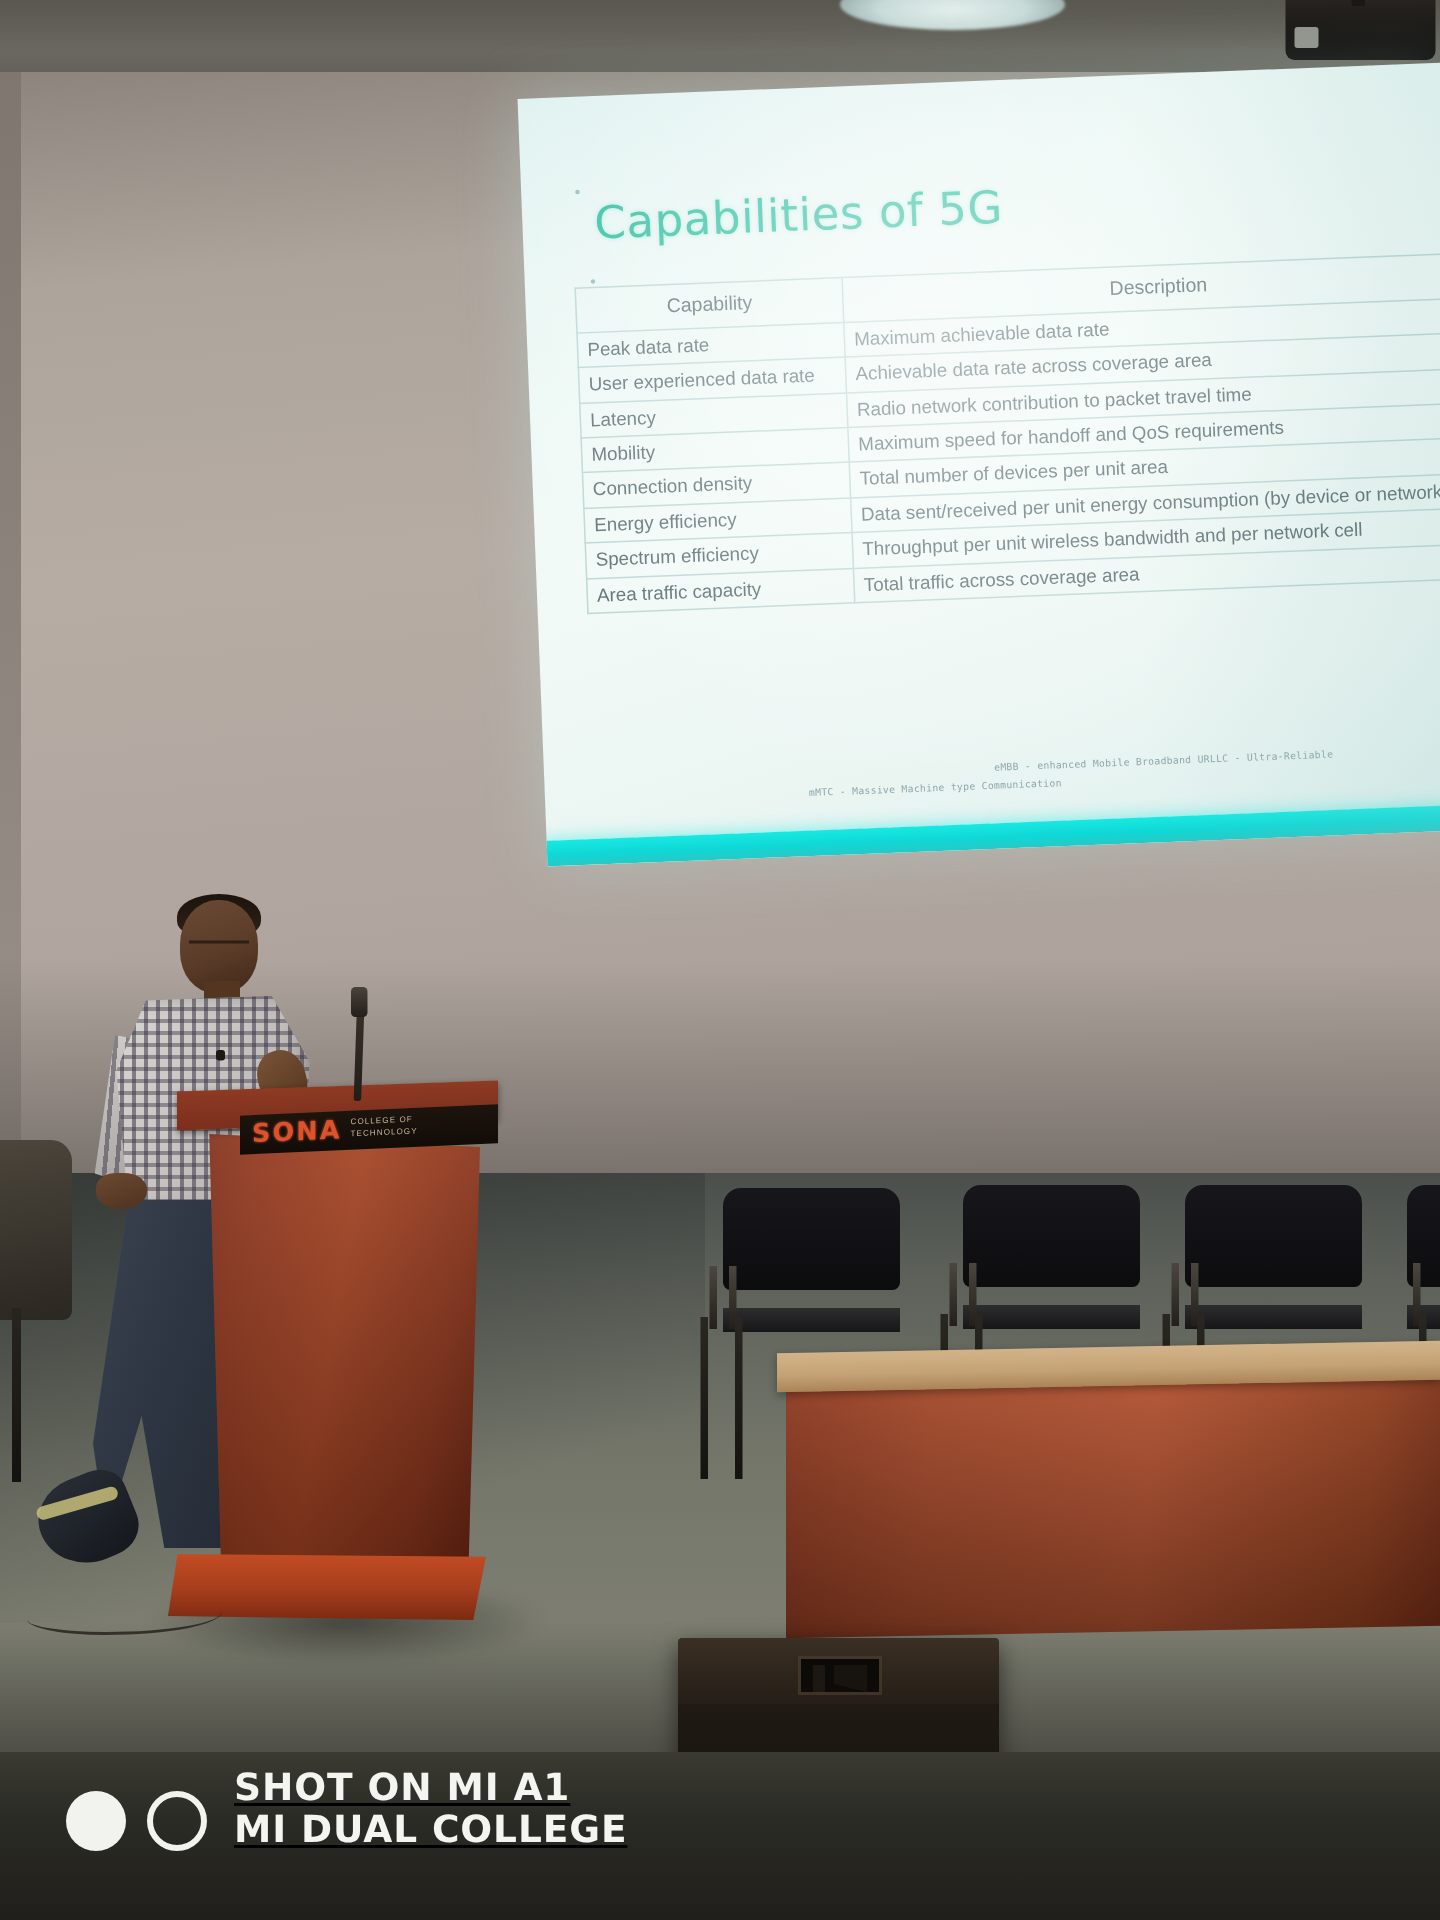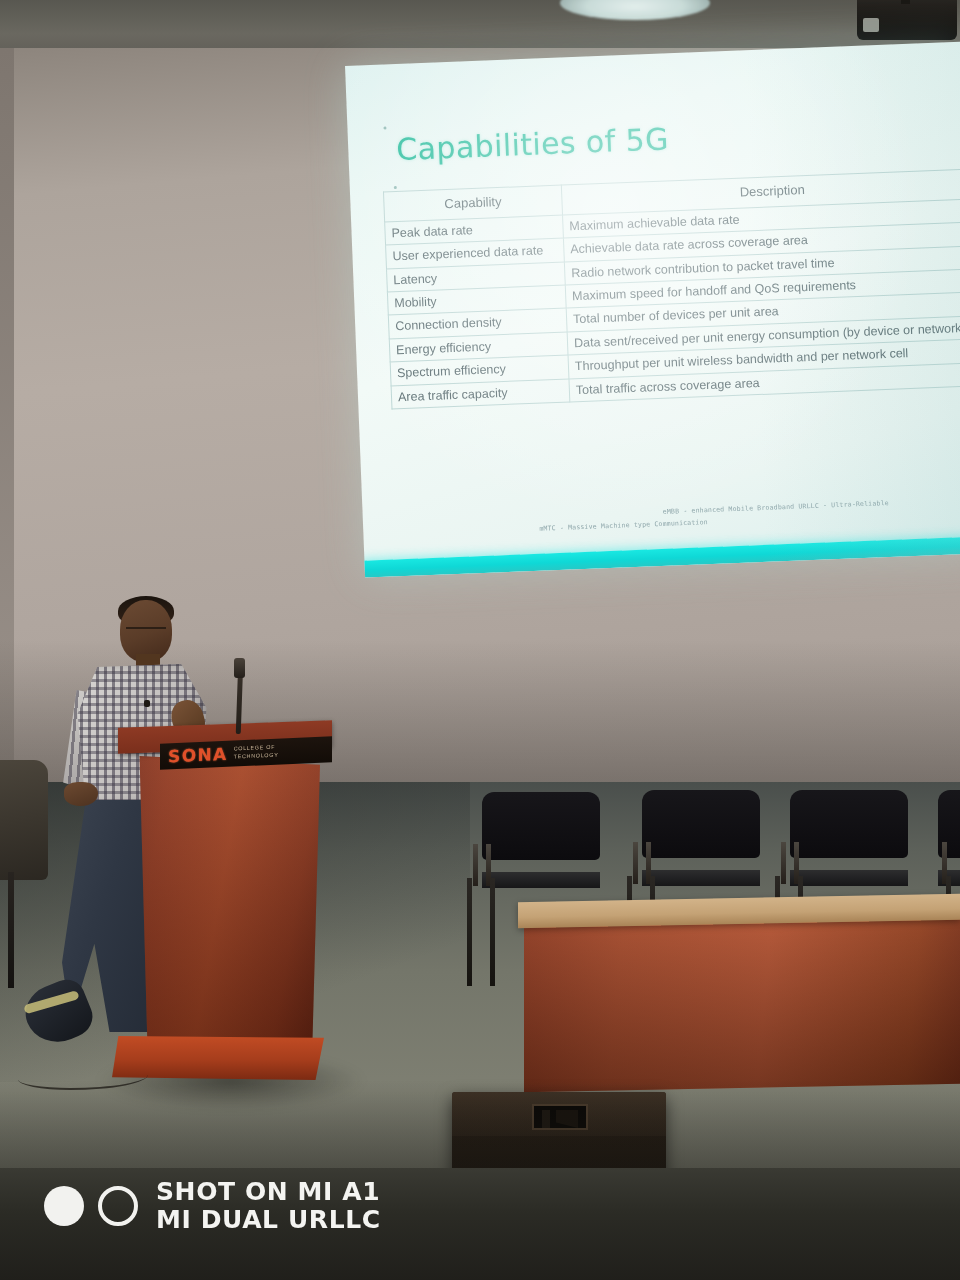--- a/index.html
+++ b/index.html
@@ -327,21 +327,21 @@
   .tray{
     position:absolute; left:404px; top:1222px; width:120px; height:38px;
     background:linear-gradient(180deg,#cfb56a 0%,#b99c50 62%,#8a2f1c 63%,#6e2213 100%);
     border-radius:3px; transform:rotate(-1.5deg);
     box-shadow:0 3px 8px rgba(0,0,0,.5);
   }
 
   
   .watermark{
     position:absolute; left:44px; top:1178px;
-    display:flex; align-items:center; gap:14px;
+    display:flex; align-items:flex-end; gap:14px;text-decoration:underline;
   }
   .wm-dot{ width:40px; height:40px; border-radius:50%; background:#f2f2ef; }
   .wm-ring{ width:40px; height:40px; border-radius:50%; border:4px solid #f2f2ef; }
   .wm-text{
     margin-left:4px; color:#f4f4f1;
     font-family:"DejaVu Sans", sans-serif; font-weight:bold;
     font-size:25px; line-height:1.12; letter-spacing:.6px;
   }
 </style>
 </head>
@@ -502,17 +502,17 @@
   <div class="tray"></div>
 
   <div class="floor-vignette"></div>
   <div class="stage-edge"></div>
 
   <div class="watermark">
     <div class="wm-dot"></div>
     <div class="wm-ring"></div>
     <div class="wm-text">
       <div>SHOT ON MI A1</div>
-      <div>MI DUAL URLLC</div>
+      <div>MI DUAL COLLEGE</div>
     </div>
   </div>
 
 </div>
 
 </body></html>

